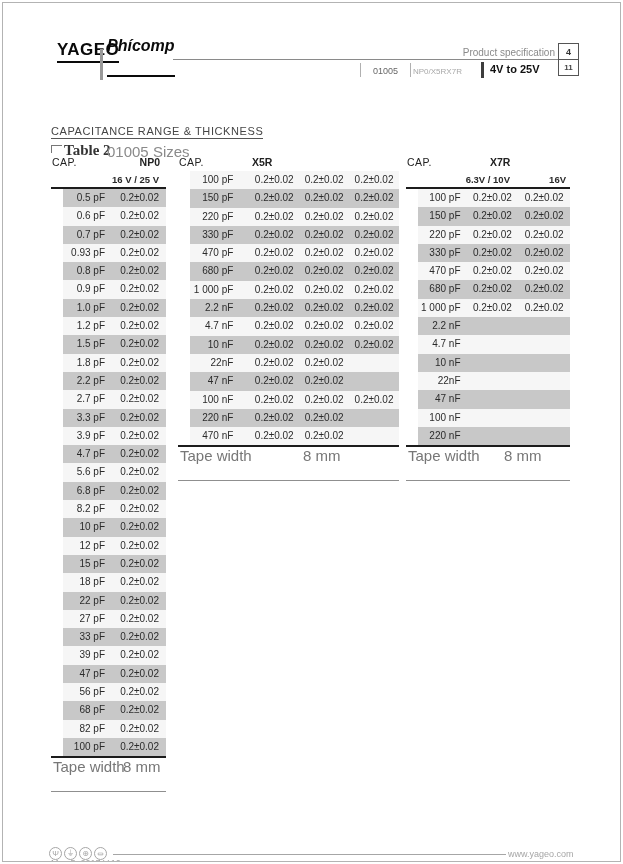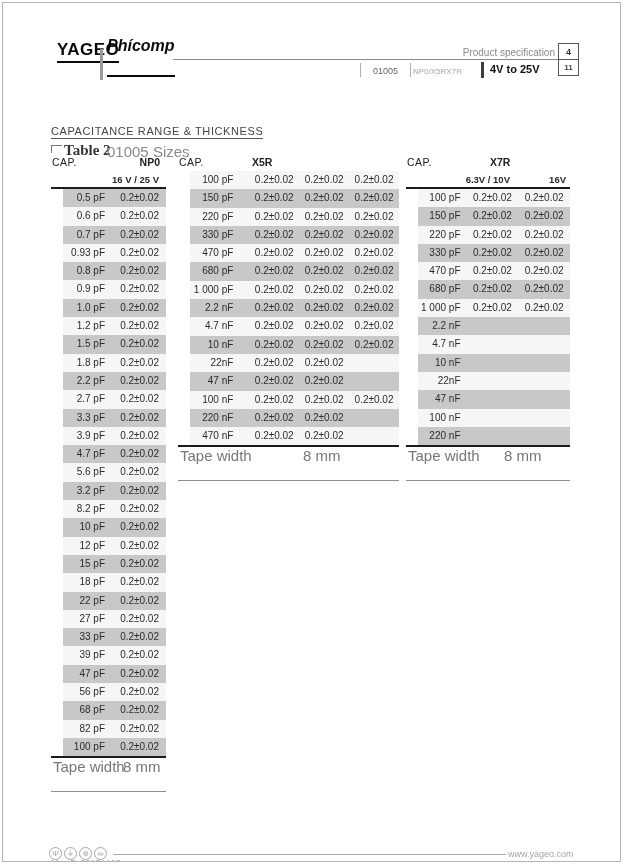--- a/index.html
+++ b/index.html
@@ -169,21 +169,21 @@
           </div>
           <div class="trow gray">
             <span class="c-cap">4.7 pF</span>
             <span class="c-val">0.2±0.02</span>
           </div>
           <div class="trow">
             <span class="c-cap">5.6 pF</span>
             <span class="c-val">0.2±0.02</span>
           </div>
           <div class="trow gray">
-            <span class="c-cap">3.2 pF</span>
+            <span class="c-cap">6.8 pF</span>
             <span class="c-val">0.2±0.02</span>
           </div>
           <div class="trow">
             <span class="c-cap">8.2 pF</span>
             <span class="c-val">0.2±0.02</span>
           </div>
           <div class="trow gray">
             <span class="c-cap">10 pF</span>
             <span class="c-val">0.2±0.02</span>
           </div>

